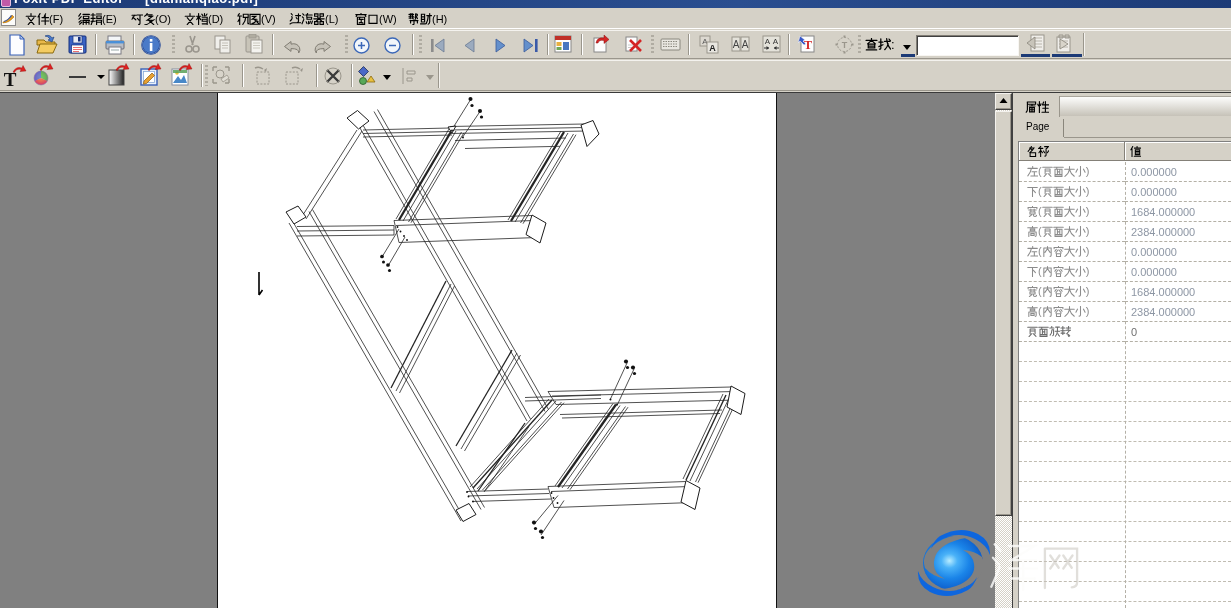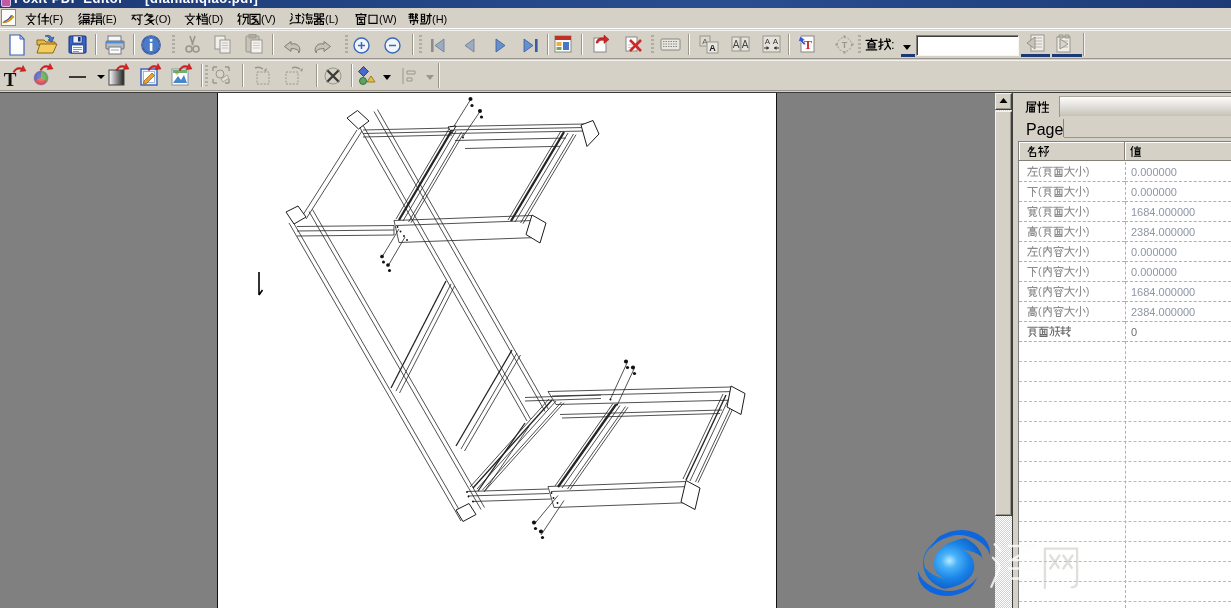--- a/index.html
+++ b/index.html
@@ -456,21 +456,21 @@
       </svg></div>
 <div class="abs" style="left:0;top:18px;width:17px;height:405px;background:#d5d1c7;border:1px solid #404040;border-top-color:#f4f2ee;border-left-color:#f4f2ee;box-shadow:inset -1px -1px 0 #9a968c"></div>
 </div>
 <div class="abs" style="left:1012px;top:93px;width:219px;height:515px;background:#d5d1c7;border-left:1px solid #404040">
     <div class="abs" style="left:3px;top:3px;right:0;height:20px;background:linear-gradient(#fdfdfc,#c6c2b8);border-top:1px solid #aaa69c"></div>
     <div class="abs" style="left:3px;top:3px;width:44px;height:21px;background:#d5d1c7;border-right:1px solid #9a968c;font-size:12px;padding:4px 0 0 9px"><svg class="cg" width="12" height="12" viewBox="0 0 12 12" style="">
         <path d="M2.2,1H10.6V3.2H2.4M2.4,1V8.4Q2.4,10.2,1.2,11.2M4.2,5H10M7,3.2V5M4.6,6.6H9.4V10.9H4.6ZM7,6.6V10.9M4.6,8.7H9.4" fill="none" stroke="#000" stroke-width="1.15" stroke-linecap="round"></path>
       </svg><svg class="cg" width="12" height="12" viewBox="0 0 12 12" style="">
         <path d="M2.4,0.6V11.6M0.8,3.2L1.5,4.8M4,2.8L3.4,4.5M6.6,1L5.6,3.6M8.4,0.6V11.2M5.4,3.8H11.6M5.8,7.2H11.2M5,11.2H12" fill="none" stroke="#000" stroke-width="1.15" stroke-linecap="round"></path>
       </svg></div>
-    <div class="abs" style="left:3px;top:24px;width:47px;height:21px;background:#d5d1c7;font-size:16px;color:#000;padding:4px 0 0 10px">Page</div>
+    <div class="abs" style="left:3px;top:24px;width:47px;height:21px;background:#d5d1c7;font-size:10px;color:#000;padding:4px 0 0 10px">Page</div>
     <div class="abs" style="left:50px;top:26px;width:1px;height:18px;background:#8a867c"></div>
     <div class="abs" style="left:51px;top:44px;right:0;height:1px;background:#9a968c"></div>
     <div class="abs" style="left:5px;top:48px;right:0;bottom:0;background:#fff;border:1px solid #808080;border-right:none;border-bottom:none">
       <div class="abs" style="left:0;top:0;width:106px;height:19px;background:#d5d1c7;border-right:1px solid #848078;border-bottom:1px solid #848078;box-shadow:inset 1px 1px 0 #fff;font-size:11px;padding:3px 0 0 8px"><svg class="cg" width="11" height="11" viewBox="0 0 12 12" style="">
           <path d="M4.8,0.5Q3.6,3.2,1.2,5.8M2.8,2.2H7.6Q5.8,5.4,3,7.2M4.4,3.4L5.6,4.8M3.4,7.4H9.4V11.4H3.4Z" fill="none" stroke="#000" stroke-width="1.15" stroke-linecap="round"></path>
         </svg><svg class="cg" width="11" height="11" viewBox="0 0 12 12" style="">
           <path d="M3,0.5L1.6,2M0.6,2.6H5.2M2.9,2.6V11.6M2.9,4.6L1,7.4M2.9,4.6L4.9,7.4M7.2,0.7H11.2Q10,2.4,8.8,3.1M8.8,3.1V9.8Q8.8,11.3,7.4,11M6,5.4L7.2,7.4M11.6,5.2L10.2,7.4" fill="none" stroke="#000" stroke-width="1.15" stroke-linecap="round"></path>
         </svg></div>
       <div class="abs" style="left:106px;top:0;right:0;height:19px;background:#d5d1c7;border-bottom:1px solid #848078;box-shadow:inset 1px 1px 0 #fff;font-size:11px;padding:3px 0 0 5px"><svg class="cg" width="11" height="11" viewBox="0 0 12 12" style="">
           <path d="M3,0.5L1,4.2M2.2,3V11.6M7.7,0.5V2.3M4.8,2.3H11.6M5.8,4.2H10.6V9.4H5.8ZM5.8,6H10.6M5.8,7.7H10.6M4.6,11.2H11.8" fill="none" stroke="#000" stroke-width="1.15" stroke-linecap="round"></path>

